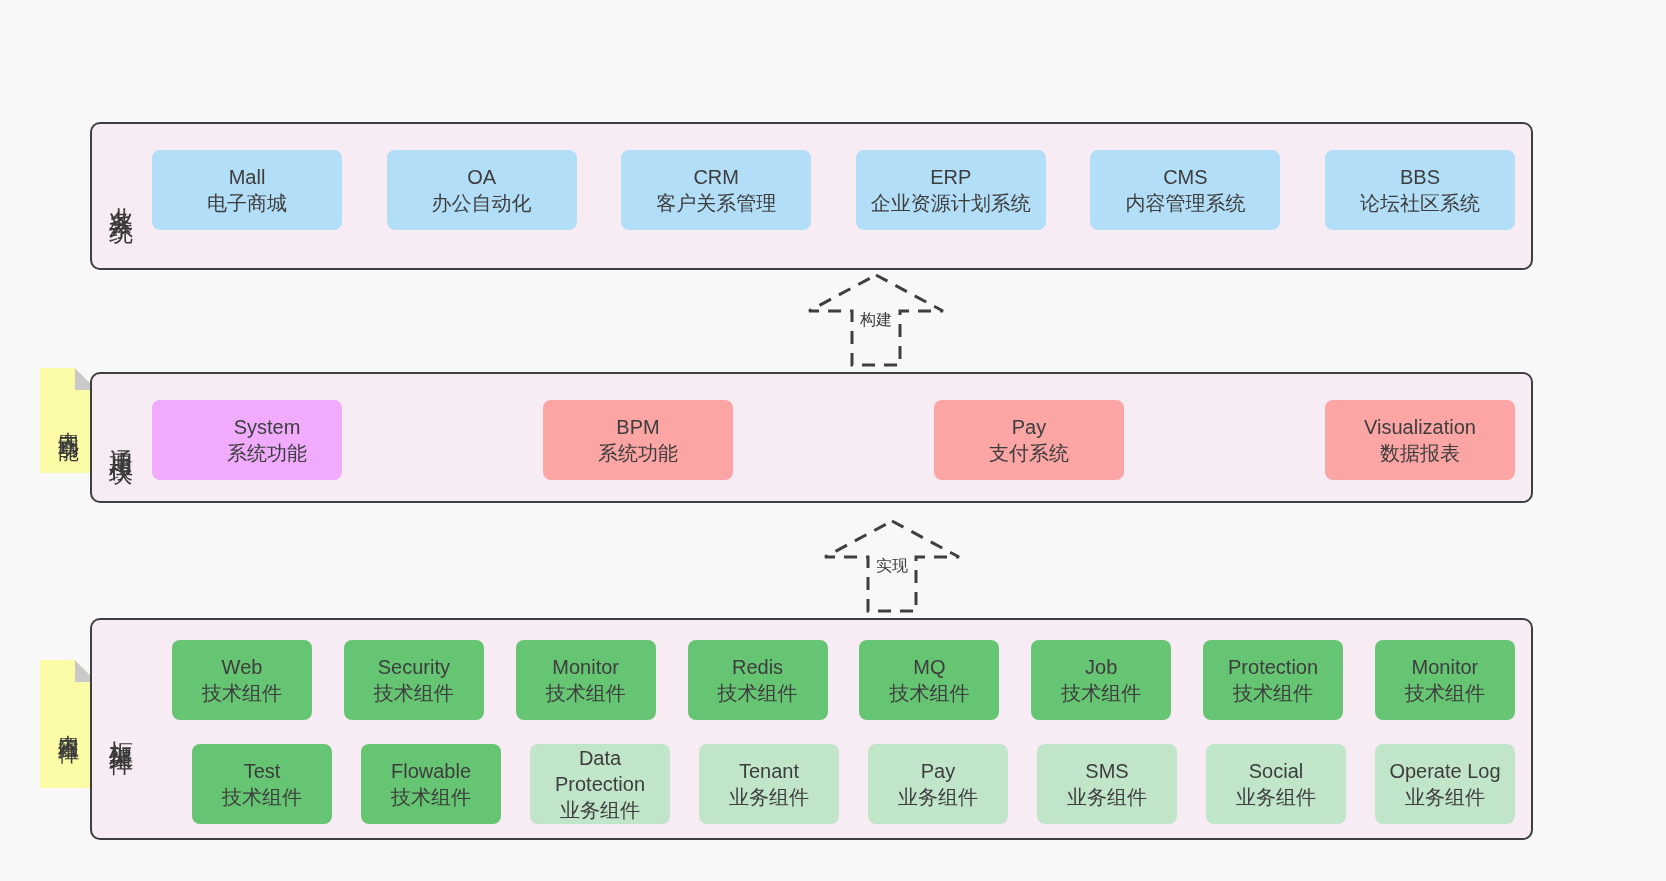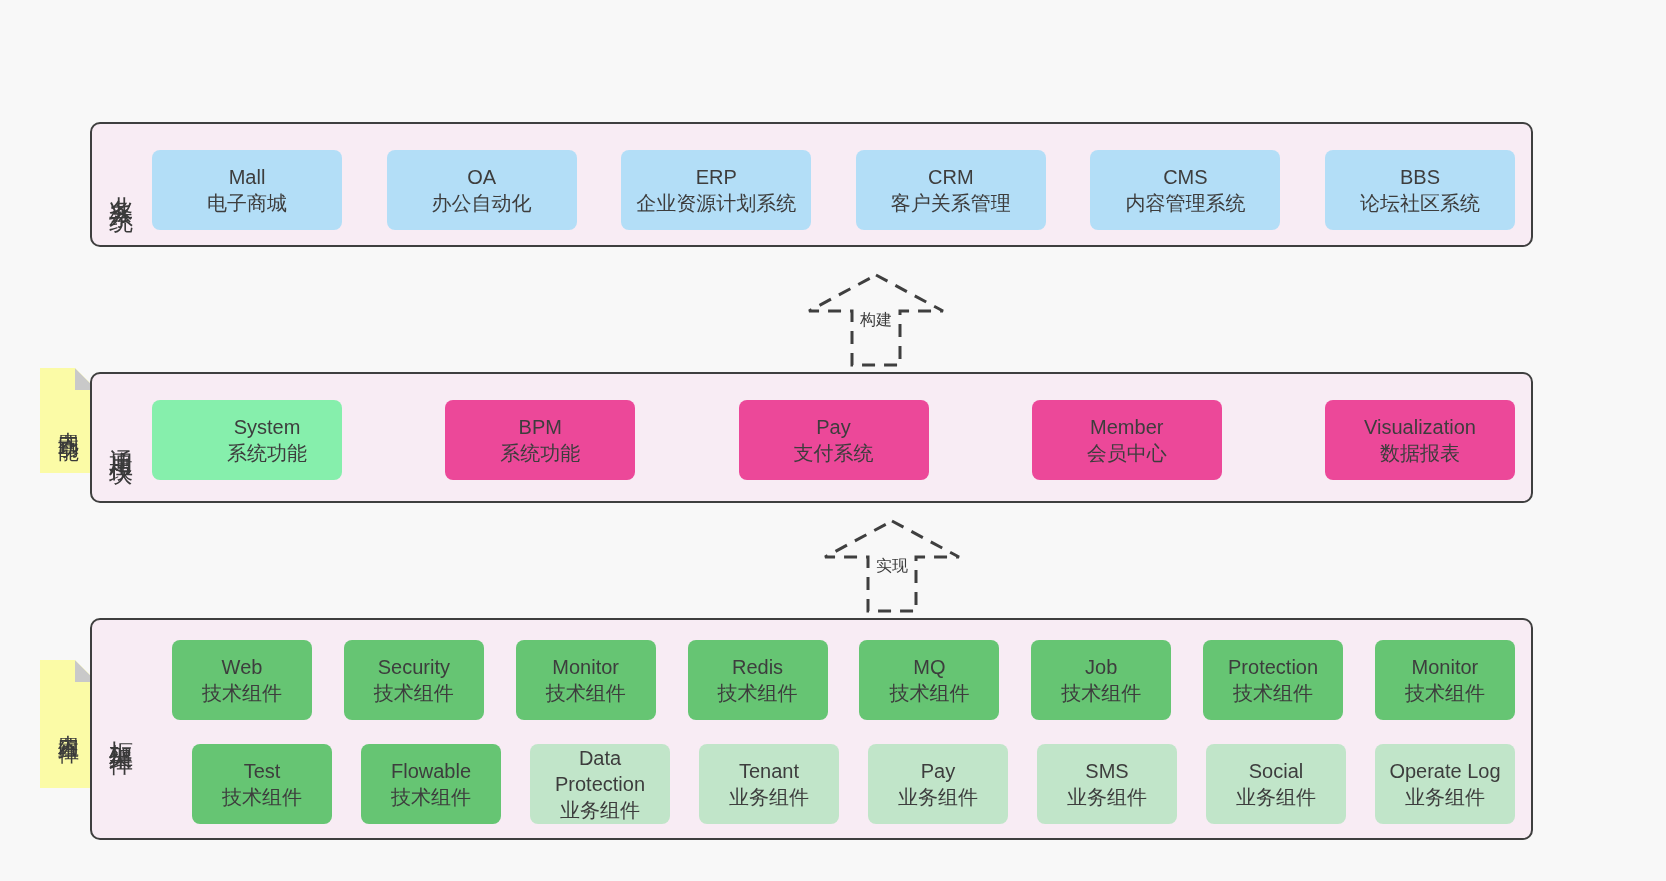--- a/index.html
+++ b/index.html
@@ -33,21 +33,21 @@
   .note2{top:660px;height:128px;}
 
   
   .container{
     position:absolute;left:90px;width:1443px;
     background:#f8ecf4;
     border:2px solid #3f3f3f;
     border-radius:10px;
     box-sizing:border-box;
   }
-  .layer-top{top:122px;height:125px;}
+  .layer-top{top:122px;height:148px;}
   .layer-mid{top:372px;height:131px;}
   .layer-bot{top:618px;height:222px;}
 
   .vlabel{
     position:absolute;left:13px;top:50%;
     transform:translateY(-50%);
     writing-mode:vertical-rl;text-orientation:upright;
     font-size:24px;letter-spacing:4px;color:#3a3a3a;
     white-space:nowrap;
   }
@@ -63,22 +63,22 @@
   
   .box{
     display:flex;flex-direction:column;justify-content:center;align-items:center;
     text-align:center;border-radius:8px;
     font-size:20px;line-height:1.3;color:#3d3d3d;
     box-sizing:border-box;padding:2px 4px;
   }
   .wide{width:190px;}
   .narrow{width:140px;}
   .blue{background:#b3def7;}
-  .red{background:#86efac;padding-left:44px;}
-  .pink{background:#ec4899;}
+  .red{background:#f0abfc;padding-left:44px;}
+  .pink{background:#fca5a5;}
   .green{background:#66c573;}
   .lightgreen{background:#c1e5c9;}
 
   
   .arrow{position:absolute;width:140px;height:96px;}
   .arrow1{left:806px;top:272px;}
   .arrow2{left:822px;top:518px;}
   .arrow svg{position:absolute;inset:0;overflow:visible;}
   .arrow .lbl{
     position:absolute;top:38px;left:50%;transform:translateX(-50%);
@@ -105,26 +105,26 @@
     <div class="row">
       <div class="box wide blue">
         <span>Mall</span>
         <span>电子商城</span>
       </div>
       <div class="box wide blue">
         <span>OA</span>
         <span>办公自动化</span>
       </div>
       <div class="box wide blue">
+        <span>CRM</span>
+        <span>客户关系管理</span>
+      </div>
+      <div class="box wide blue">
         <span>ERP</span>
         <span>企业资源计划系统</span>
-      </div>
-      <div class="box wide blue">
-        <span>CRM</span>
-        <span>客户关系管理</span>
       </div>
       <div class="box wide blue">
         <span>CMS</span>
         <span>内容管理系统</span>
       </div>
       <div class="box wide blue">
         <span>BBS</span>
         <span>论坛社区系统</span>
       </div>
     </div>
@@ -146,24 +146,20 @@
       </div>
       <div class="box wide pink">
         <span>BPM</span>
         <span>系统功能</span>
       </div>
       <div class="box wide pink">
         <span>Pay</span>
         <span>支付系统</span>
       </div>
       <div class="box wide pink">
-        <span>Member</span>
-        <span>会员中心</span>
-      </div>
-      <div class="box wide pink">
         <span>Visualization</span>
         <span>数据报表</span>
       </div>
     </div>
   </section>
 
   <div class="arrow arrow2">
     <svg viewBox="0 0 140 96">
       <polygon points="70,3 137,39 94,39 94,93 46,93 46,39 3,39" fill="none" stroke="#3f3f3f" stroke-width="3" stroke-dasharray="13 9"></polygon>
     </svg>

